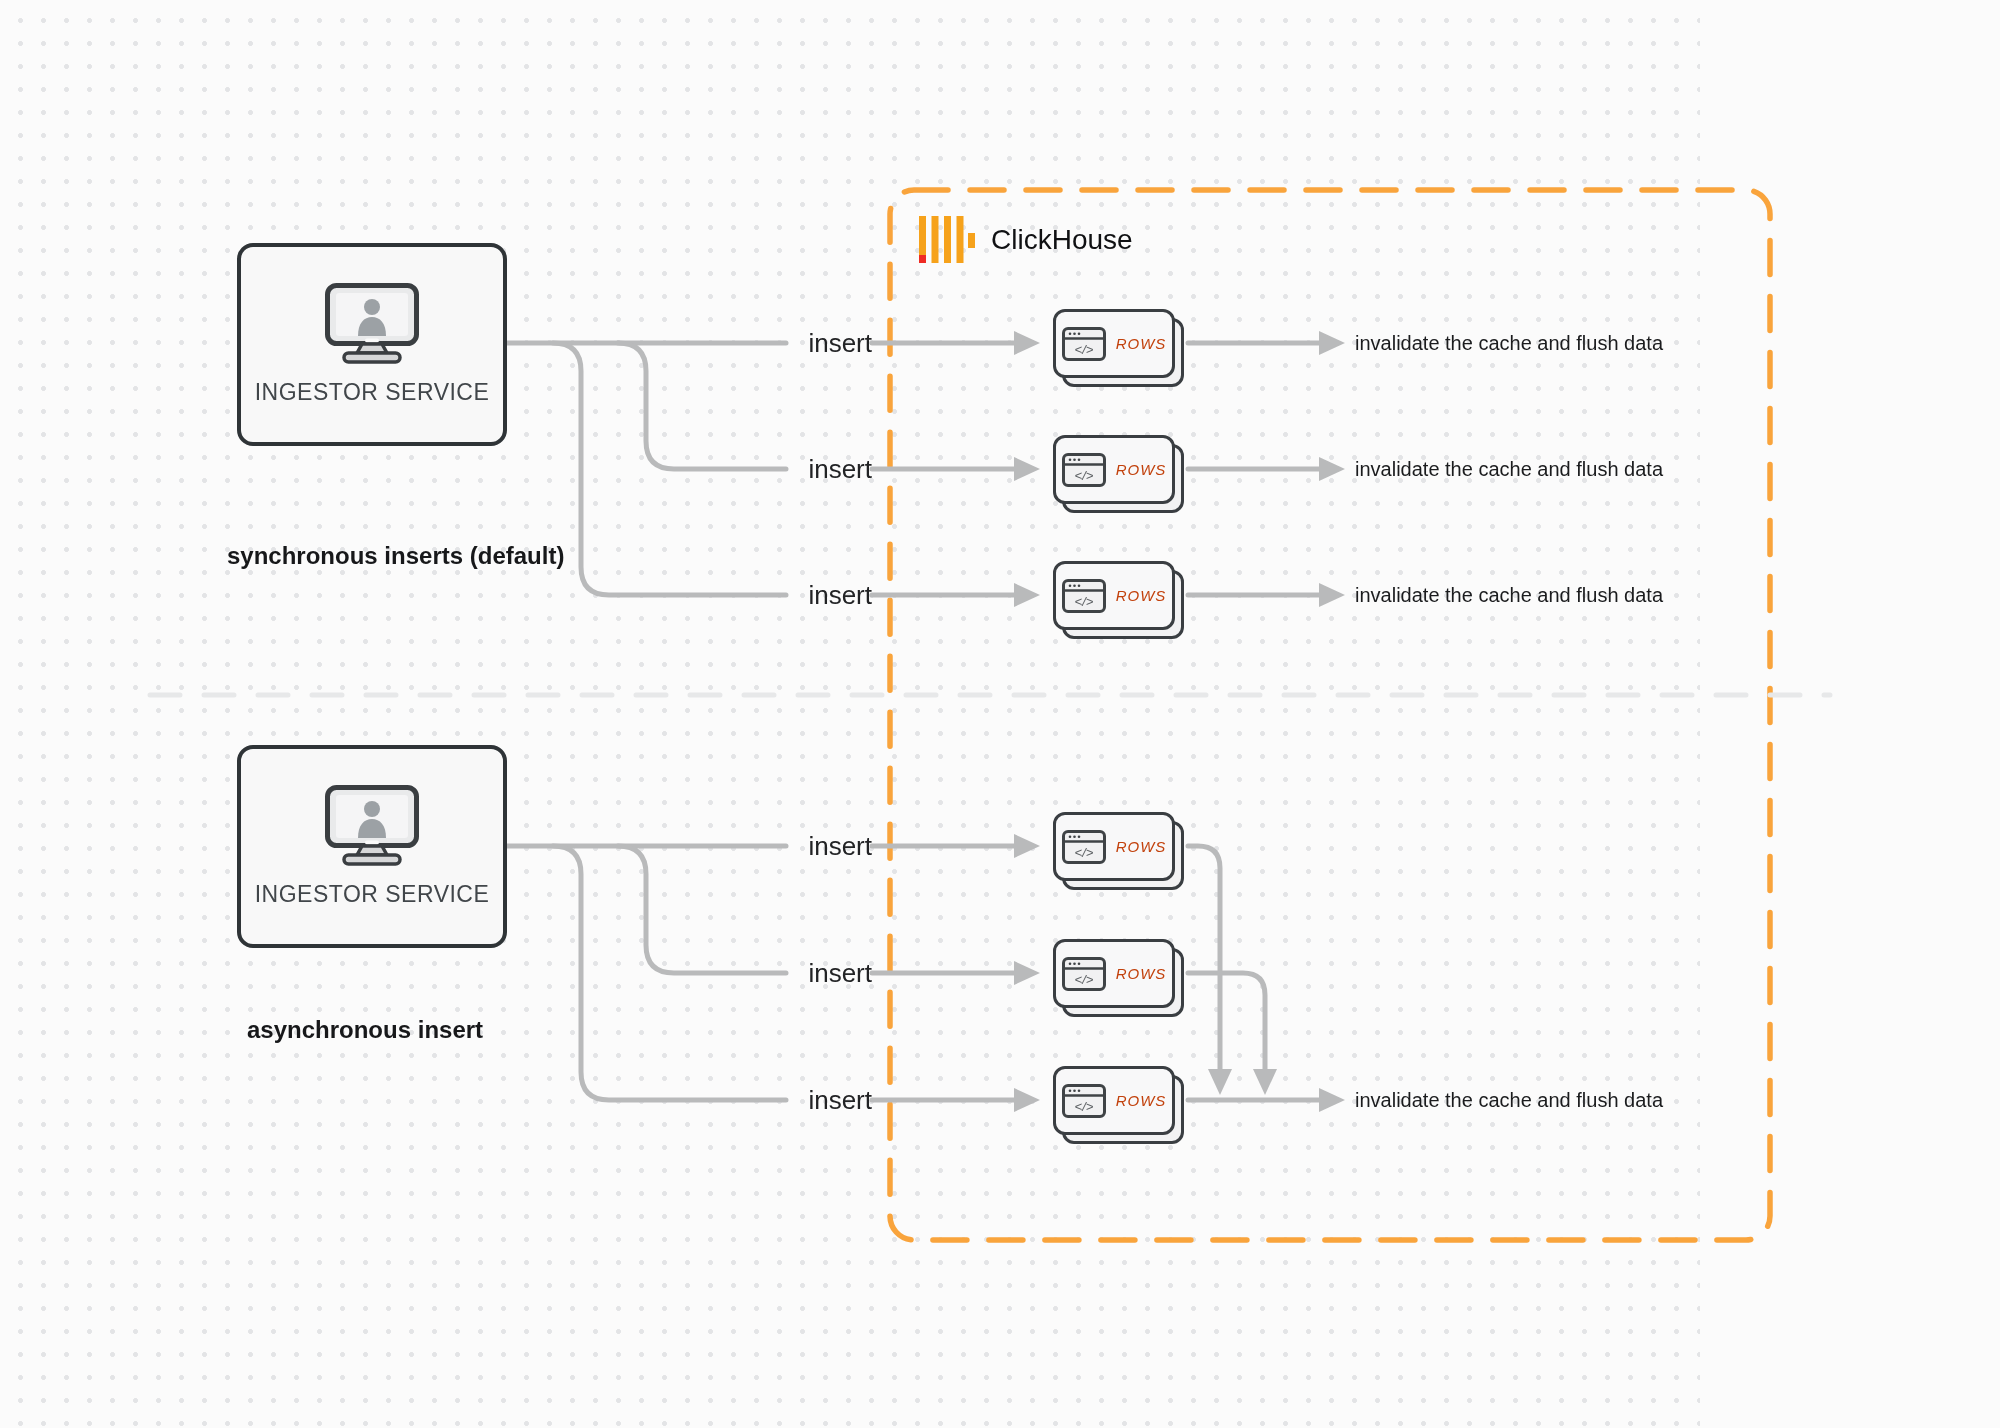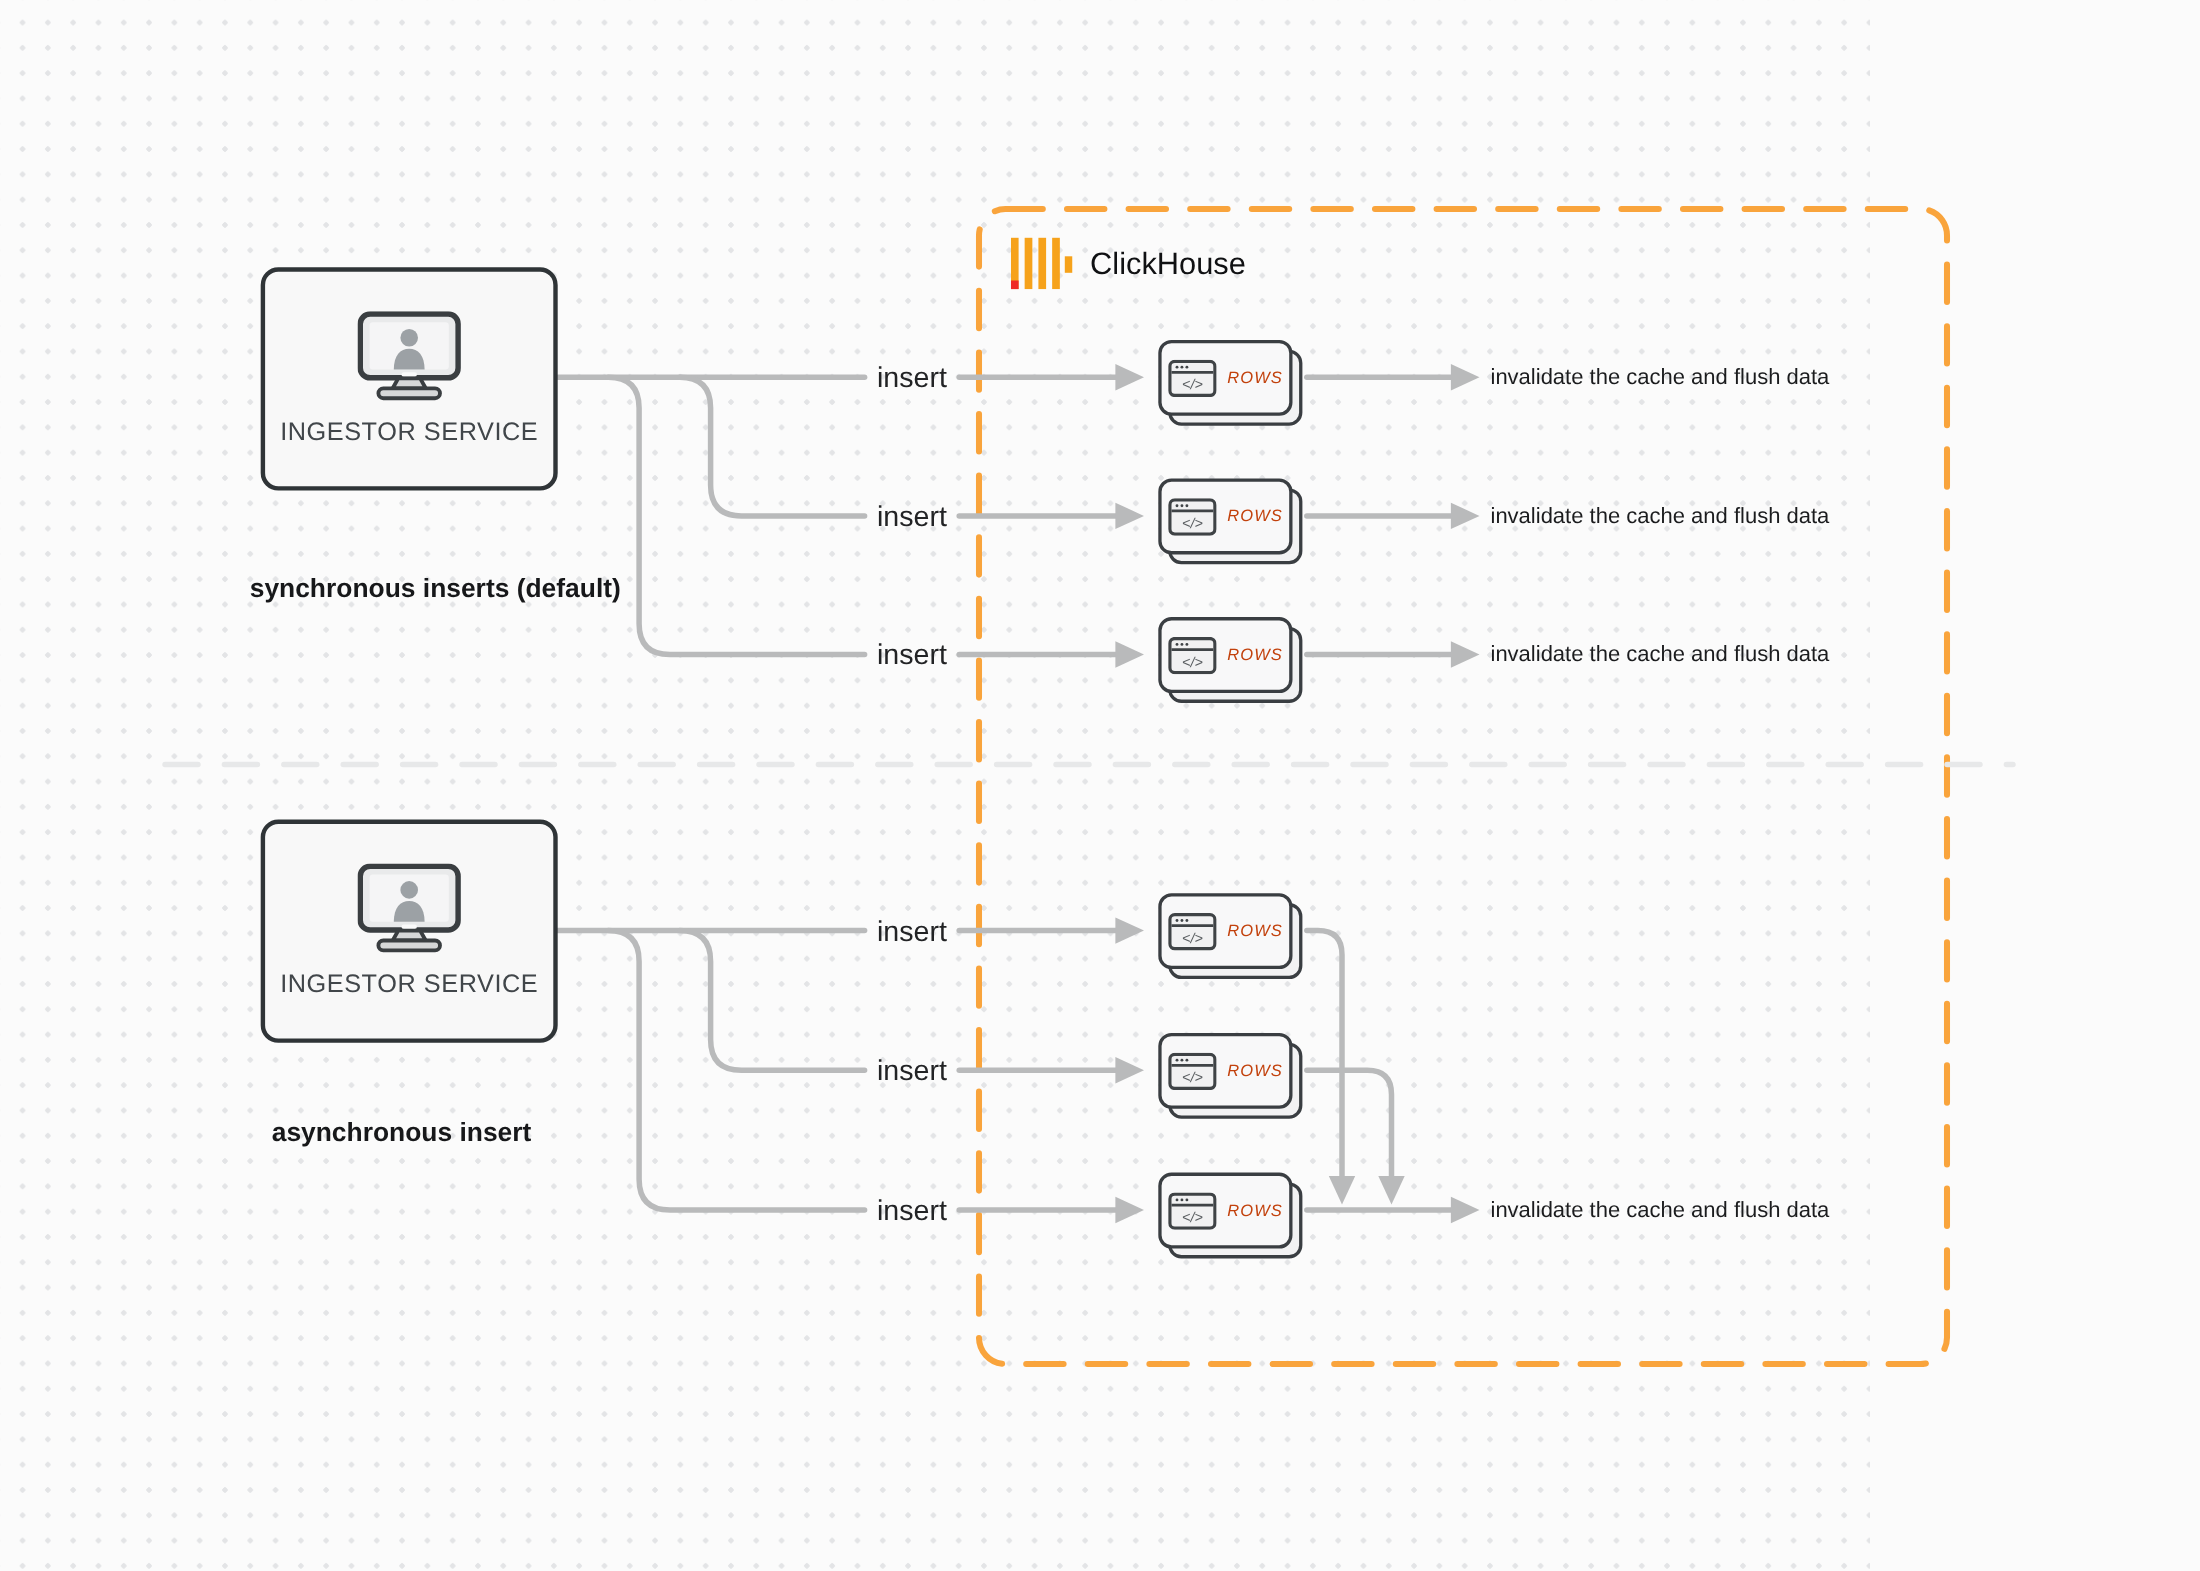--- a/index.html
+++ b/index.html
@@ -36,21 +36,21 @@
 
   
   .ch-header{
     position:absolute;left:919px;top:216px;
     display:flex;align-items:center;gap:16px;
   }
   .ch-title{font-size:28px;font-weight:500;color:#101113;white-space:nowrap;}
 
   
   .lbl-insert{
-    position:absolute;left:786px;width:86px;text-align:center;
+    position:absolute;left:786px;width:86px;text-align:right;
     font-size:26px;color:#222325;line-height:34px;
   }
   .lbl-result{
     position:absolute;left:1355px;
     font-size:20px;color:#1B1C1E;line-height:34px;white-space:nowrap;
   }
 
   
   .rows-card{position:absolute;left:1053px;width:122px;height:69px;}
   .card-back{
@@ -135,21 +135,21 @@
       <rect x="2.5" y="2.5" width="89" height="58" rx="9" fill="#E9EAEB" stroke="#3A3E41" stroke-width="5"></rect>
       <rect x="11" y="10" width="72" height="43" rx="3" fill="#F5F5F6"></rect>
       <circle cx="47" cy="24" r="8" fill="#9CA1A5"></circle>
       <path d="M33 53 C33 40 39 34 47 34 C55 34 61 40 61 53 Z" fill="#9CA1A5"></path>
       <rect x="40" y="55.5" width="14" height="4" rx="2" fill="#FAFAFA"></rect>
       <path d="M37 61 L32 70 L62 70 L57 61 Z" fill="#D6D7D8" stroke="#3A3E41" stroke-width="3.5" stroke-linejoin="round"></path>
       <rect x="19" y="70" width="56" height="9" rx="4.5" fill="#D6D7D8" stroke="#3A3E41" stroke-width="3.5"></rect>
     </svg>
     <div class="ingestor-label">INGESTOR SERVICE</div>
   </div>
-  <div class="caption" style="left:227px;top:522px">synchronous inserts (default)</div>
+  <div class="caption" style="left:227px;top:542px">synchronous inserts (default)</div>
 
   <div class="lbl-insert" style="top:326px">insert</div>
   <div class="lbl-insert" style="top:452px">insert</div>
   <div class="lbl-insert" style="top:578px">insert</div>
 
   <div class="rows-card" style="top:309px">
     <div class="card-back"></div>
     <div class="card-front">
       <svg width="44" height="34" viewBox="0 0 44 34">
         <rect x="1.5" y="1.5" width="41" height="31" rx="4.5" fill="#F1F1F2" stroke="#3F4346" stroke-width="3"></rect>

